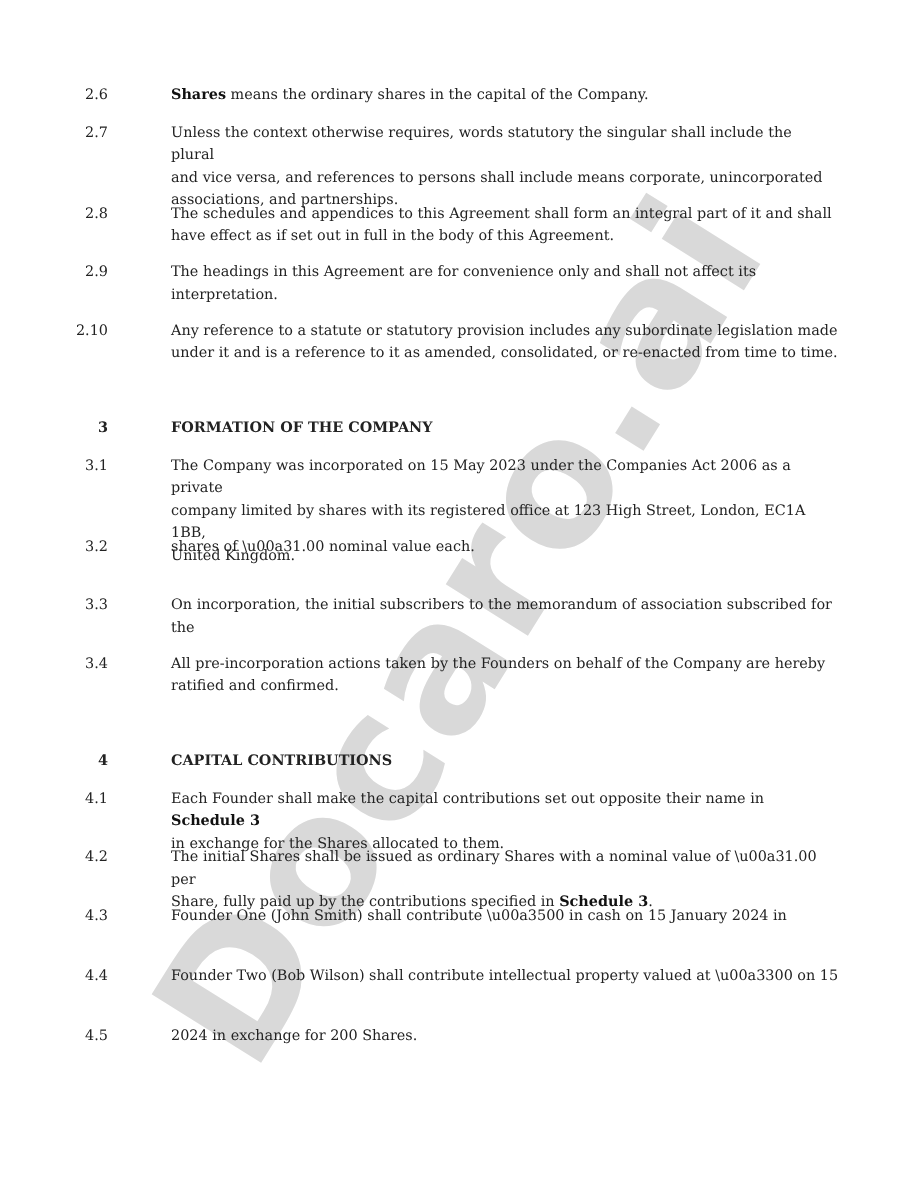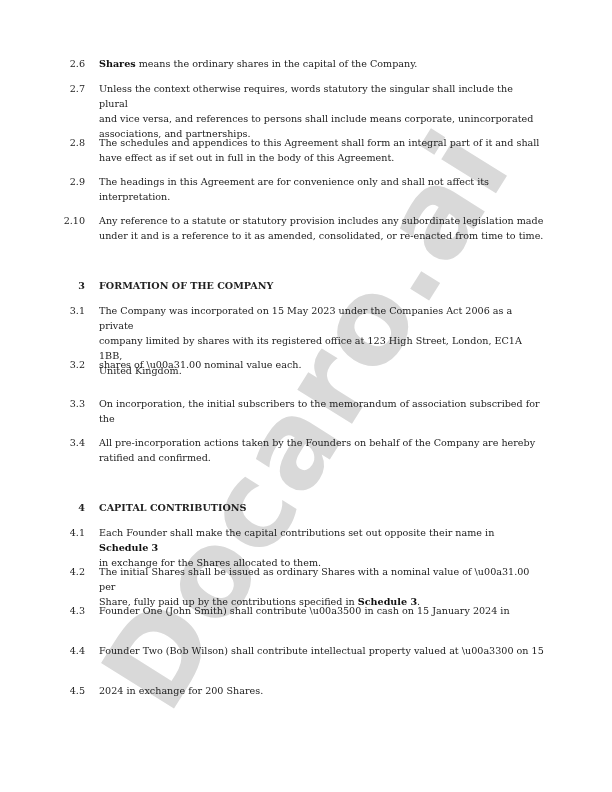--- a/index.html
+++ b/index.html
@@ -22,24 +22,24 @@
     pointer-events: none;
   }
   .page {
     position: absolute; left: 0; top: 0; width: 612px; height: 792px; z-index: 1;
   }
   .clause {
     position: absolute; left: 0; width: 612px;
     font-size: 9.6px; line-height: 15px;
   }
   .num {
-    position: absolute; right: 527px; text-align: left; white-space: nowrap;
+    position: absolute; right: 540px; text-align: left; white-space: nowrap;
   }
   .text {
-    position: absolute; left: 99px; width: 445px;
+    position: absolute; left: 114px; width: 445px;
   }
   .heading .num, .heading .text { font-weight: bold; }
   b { font-weight: bold; color: #111; }
 </style>
 </head>
 <body>
 
 <div class="watermark">Docaro.ai</div>
 
 <div class="page">

